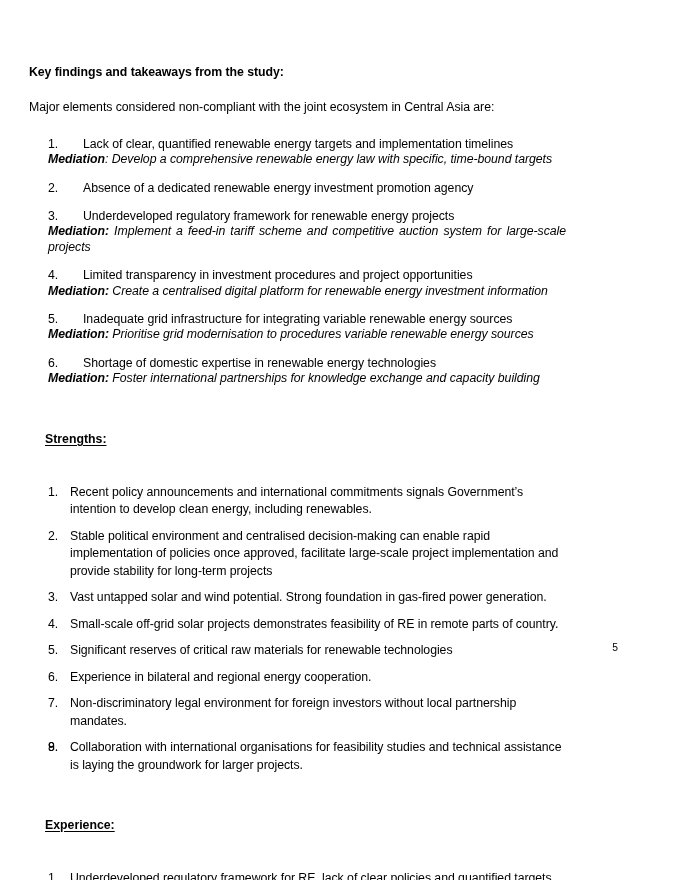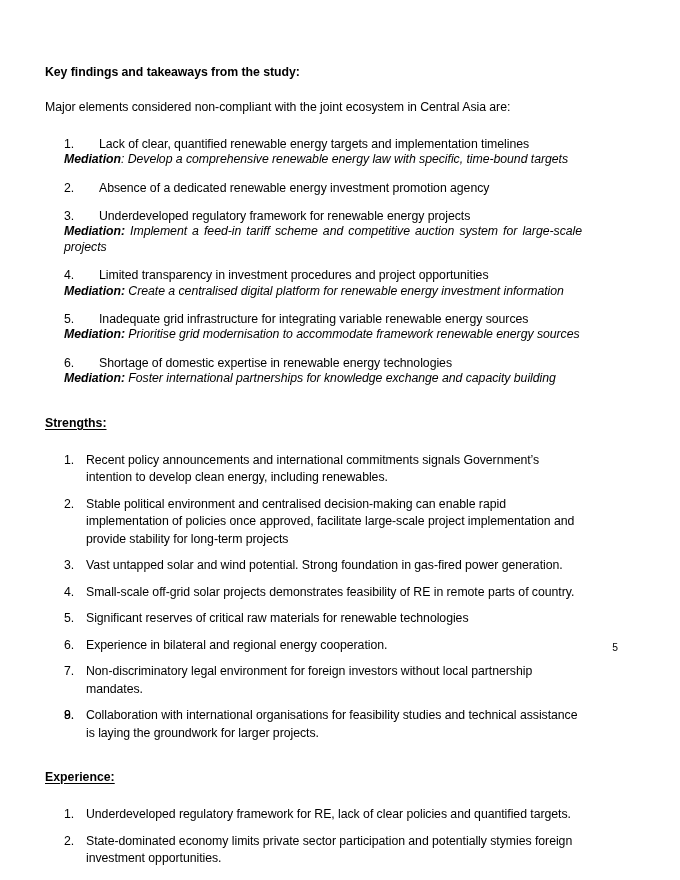--- a/index.html
+++ b/index.html
@@ -13,21 +13,21 @@
     font-family: "Liberation Sans", sans-serif;
     color: #000000;
     -webkit-font-smoothing: antialiased;
   }
   .page {
     position: relative;
     width: 680px;
     height: 695px;
     background: #ffffff;
     box-sizing: border-box;
-    padding: 66px 60px 0 45px;
+    padding: 66px 60px 0 29px;
   }
   .doc-body {
     width: 537px;
   }
 
   
   .section-heading {
     font-size: 12.3px;
     font-weight: bold;
     line-height: 1.0;
@@ -37,21 +37,21 @@
   .underlined-heading {
     font-size: 12.3px;
     font-weight: bold;
     text-decoration: underline;
     text-underline-offset: 2px;
     line-height: 1.0;
     margin: 0;
     display: inline-block;
   }
   .heading-block {
-    margin: 0;
+    margin: 16px;
     padding: 0;
   }
 
   
   .intro-para {
     font-size: 12.3px;
     line-height: 1.0;
     margin: 12px 0 23px 0;
     letter-spacing: -0.05px;
   }
@@ -161,21 +161,21 @@
         <span class="finding-mediation justify"><span class="med-label">Mediation:</span><span> </span><span>Implement a feed-in tariff scheme and competitive auction system for large-scale projects</span></span>
       </li>
       <li class="finding-item">
         <span class="finding-num">4.</span>
         <span class="finding-title">Limited transparency in investment procedures and project opportunities</span>
         <span class="finding-mediation"><span class="med-label">Mediation:</span><span> </span><span>Create a centralised digital platform for renewable energy investment information</span></span>
       </li>
       <li class="finding-item">
         <span class="finding-num">5.</span>
         <span class="finding-title">Inadequate grid infrastructure for integrating variable renewable energy sources</span>
-        <span class="finding-mediation"><span class="med-label">Mediation:</span><span> </span><span>Prioritise grid modernisation to accommodate framework renewable energy sources</span></span>
+        <span class="finding-mediation"><span class="med-label">Mediation:</span><span> </span><span>Prioritise grid modernisation to procedures variable renewable energy sources</span></span>
       </li>
       <li class="finding-item">
         <span class="finding-num">6.</span>
         <span class="finding-title">Shortage of domestic expertise in renewable energy technologies</span>
         <span class="finding-mediation"><span class="med-label">Mediation:</span><span> </span><span>Foster international partnerships for knowledge exchange and capacity building</span></span>
       </li>
     </ol>
 
     <div class="gap-after-findings"></div>
 

